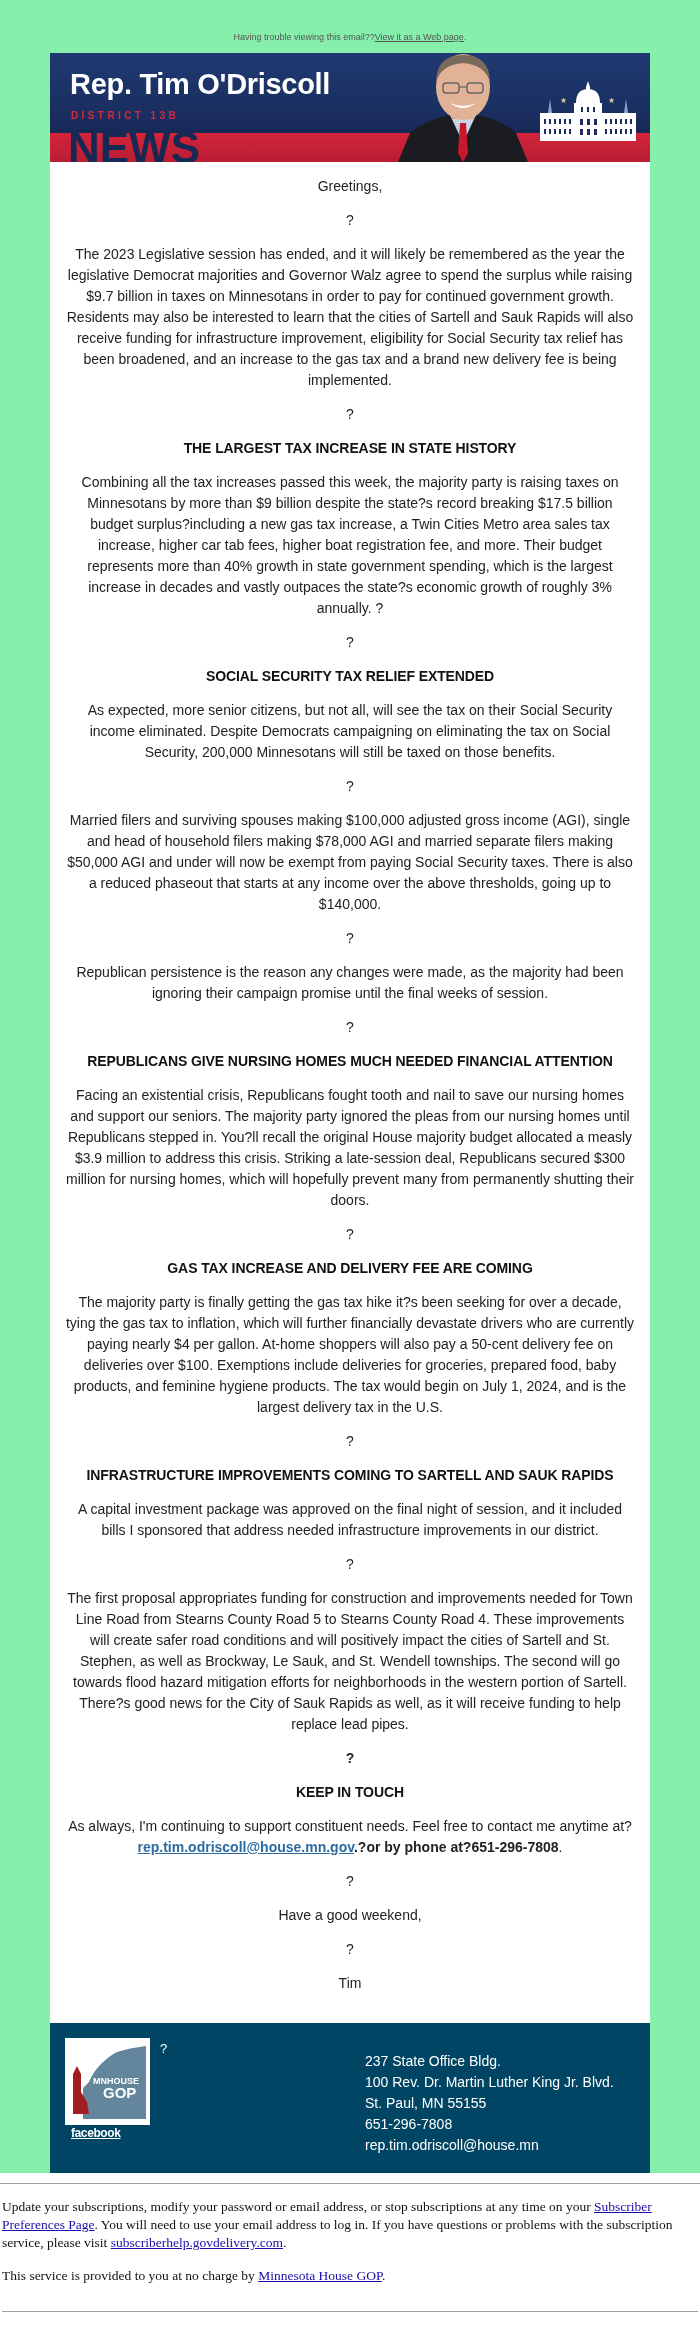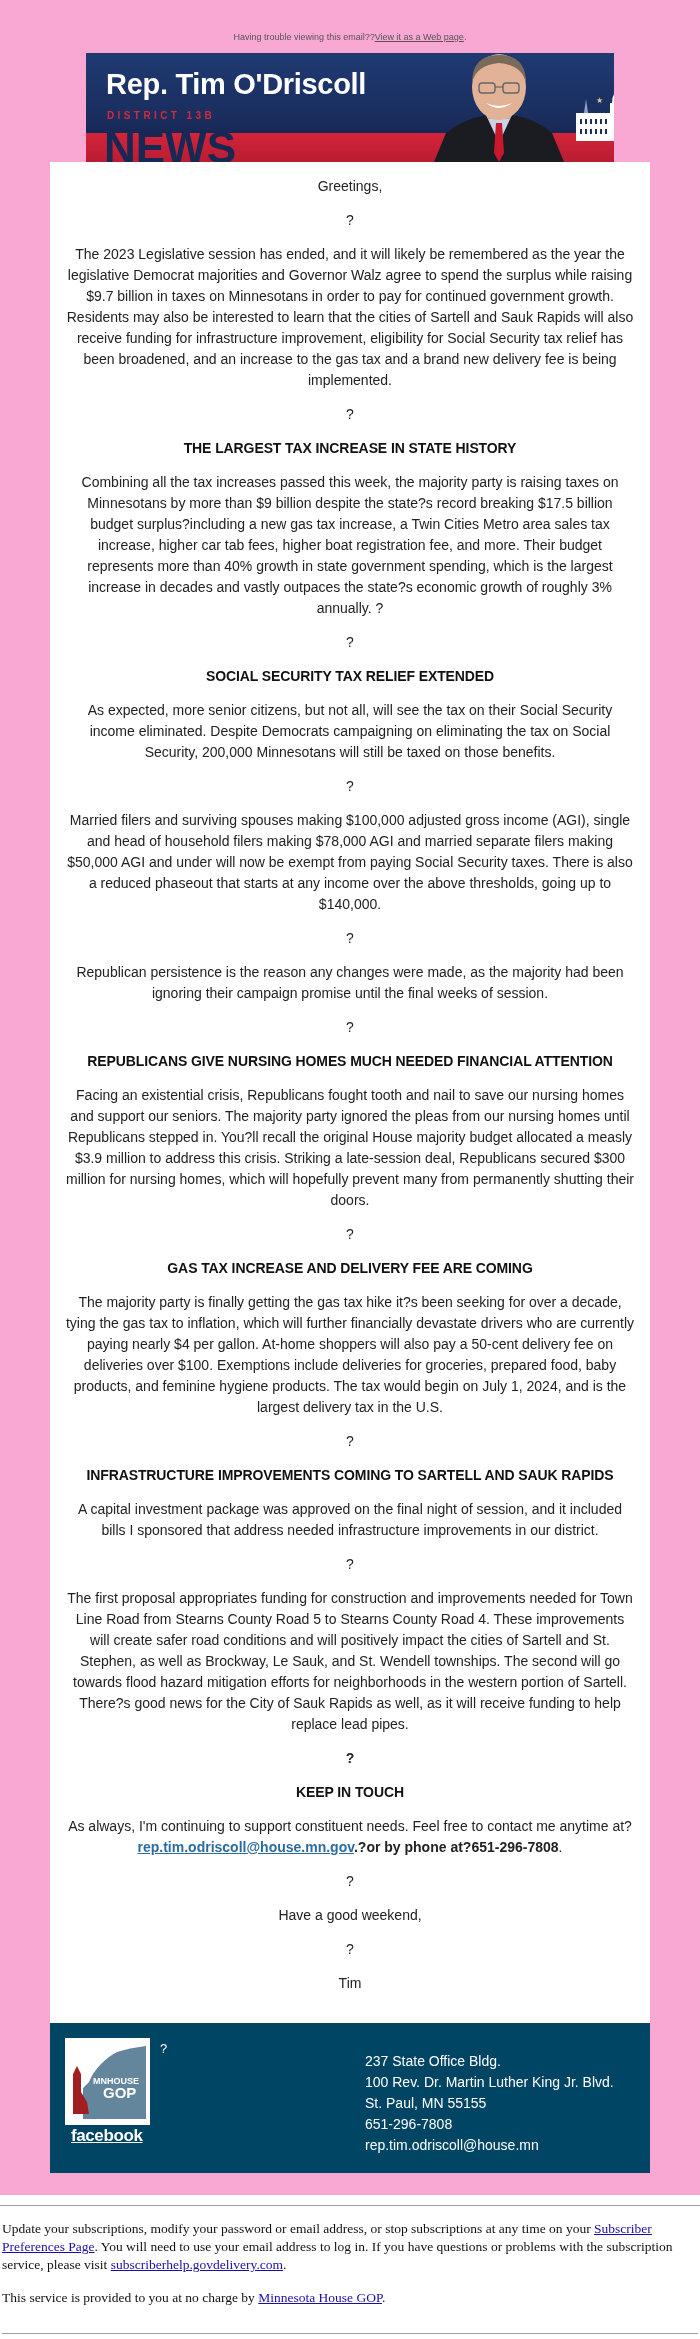--- a/index.html
+++ b/index.html
@@ -1,41 +1,41 @@
 <!DOCTYPE html>
 <html><head>
   <meta charset="utf-8">
   <style>
     * { box-sizing: border-box; margin: 0; padding: 0; }
     html, body { width: 700px; background: #ffffff; }
     body { font-family: "Liberation Sans", sans-serif; color: #222; }
 
-    .outer { background: #f9a8d4; width: 700px; padding-top: 30px; padding-bottom: 22px; }
+    .outer { background: #86efac; width: 700px; padding-top: 30px; }
     .preheader { text-align: center; font-size: 9px; color: #555; height: 14px; line-height: 14px; }
     .preheader a { color: #555; text-decoration: underline; }
 
-    .banner { position: relative; margin: 9px auto 0; width: 528px; height: 109px; overflow: hidden;
+    .banner { position: relative; margin: 9px auto 0; width: 600px; height: 109px; overflow: hidden;
       background: linear-gradient(to bottom, #1f3a72 0%, #1a2d5e 60%, #172855 73%); }
     .banner .redband { position: absolute; left: 0; right: 0; top: 80px; height: 29px;
       background: linear-gradient(to bottom, #d4243a, #b81d33); }
     .banner .title { position: absolute; left: 20px; top: 15px; font-weight: bold; font-size: 29px; color: #fff; letter-spacing: -0.3px; }
     .banner .district { position: absolute; left: 21px; top: 57px; font-weight: bold; font-size: 10px; color: #d8283e; letter-spacing: 3.4px; }
     .banner .news { position: absolute; left: 18px; top: 73px; font-weight: bold; font-size: 44px; color: #172855; letter-spacing: 0px; line-height: 44px; }
     .banner .portrait { position: absolute; left: 338px; top: 0; width: 150px; height: 109px; }
     .banner .capitol { position: absolute; left: 490px; top: 28px; width: 96px; height: 60px; }
 
     .content { width: 600px; margin: 0 auto; background: #ffffff; padding: 14px 15px 16px 15px; font-size: 14px; line-height: 21px; color: #222; text-align: center; }
     .content p { margin-bottom: 13px; }
     .content h2 { font-size: 14px; font-weight: bold; line-height: 21px; margin-bottom: 13px; color: #111; letter-spacing: -0.1px; }
     .content a.email { color: #2c6ba0; font-weight: bold; text-decoration: underline; }
     .content .bold { font-weight: bold; }
 
     .footerbox { width: 600px; margin: 0 auto; background: #004563; height: 150px; position: relative; color: #fff; }
     .footerbox .logo { position: absolute; left: 15px; top: 15px; width: 85px; height: 87px; background: #fff; padding: 4px; }
-    .footerbox .fb { position: absolute; left: 21px; top: 103px; font-weight: bold; font-size: 17px; color: #fff; letter-spacing: -0.4px; }
+    .footerbox .fb { position: absolute; left: 21px; top: 103px; font-weight: bold; font-size: 12px; color: #fff; letter-spacing: -0.4px; }
     .footerbox .q { position: absolute; left: 110px; top: 18px; font-size: 13px; }
     .footerbox .addr { position: absolute; left: 315px; top: 28px; font-size: 14px; line-height: 21px; }
 
     .subs { width: 700px; border-top: 1px solid #a0a0a0; margin-top: 10px; padding: 14px 2px 0 2px; font-family: "Liberation Serif", serif; font-size: 13.5px; line-height: 18px; color: #111; }
     .subs a { color: #1a0dab; text-decoration: underline; }
     .subs p { margin-bottom: 15px; }
     .legal { margin: 26px 2px 0 2px; border-top: 1px solid #a0a0a0; padding: 13px 8px 10px 8px; position: relative; height: 56px; }
   </style>
 </head>
 <body>

